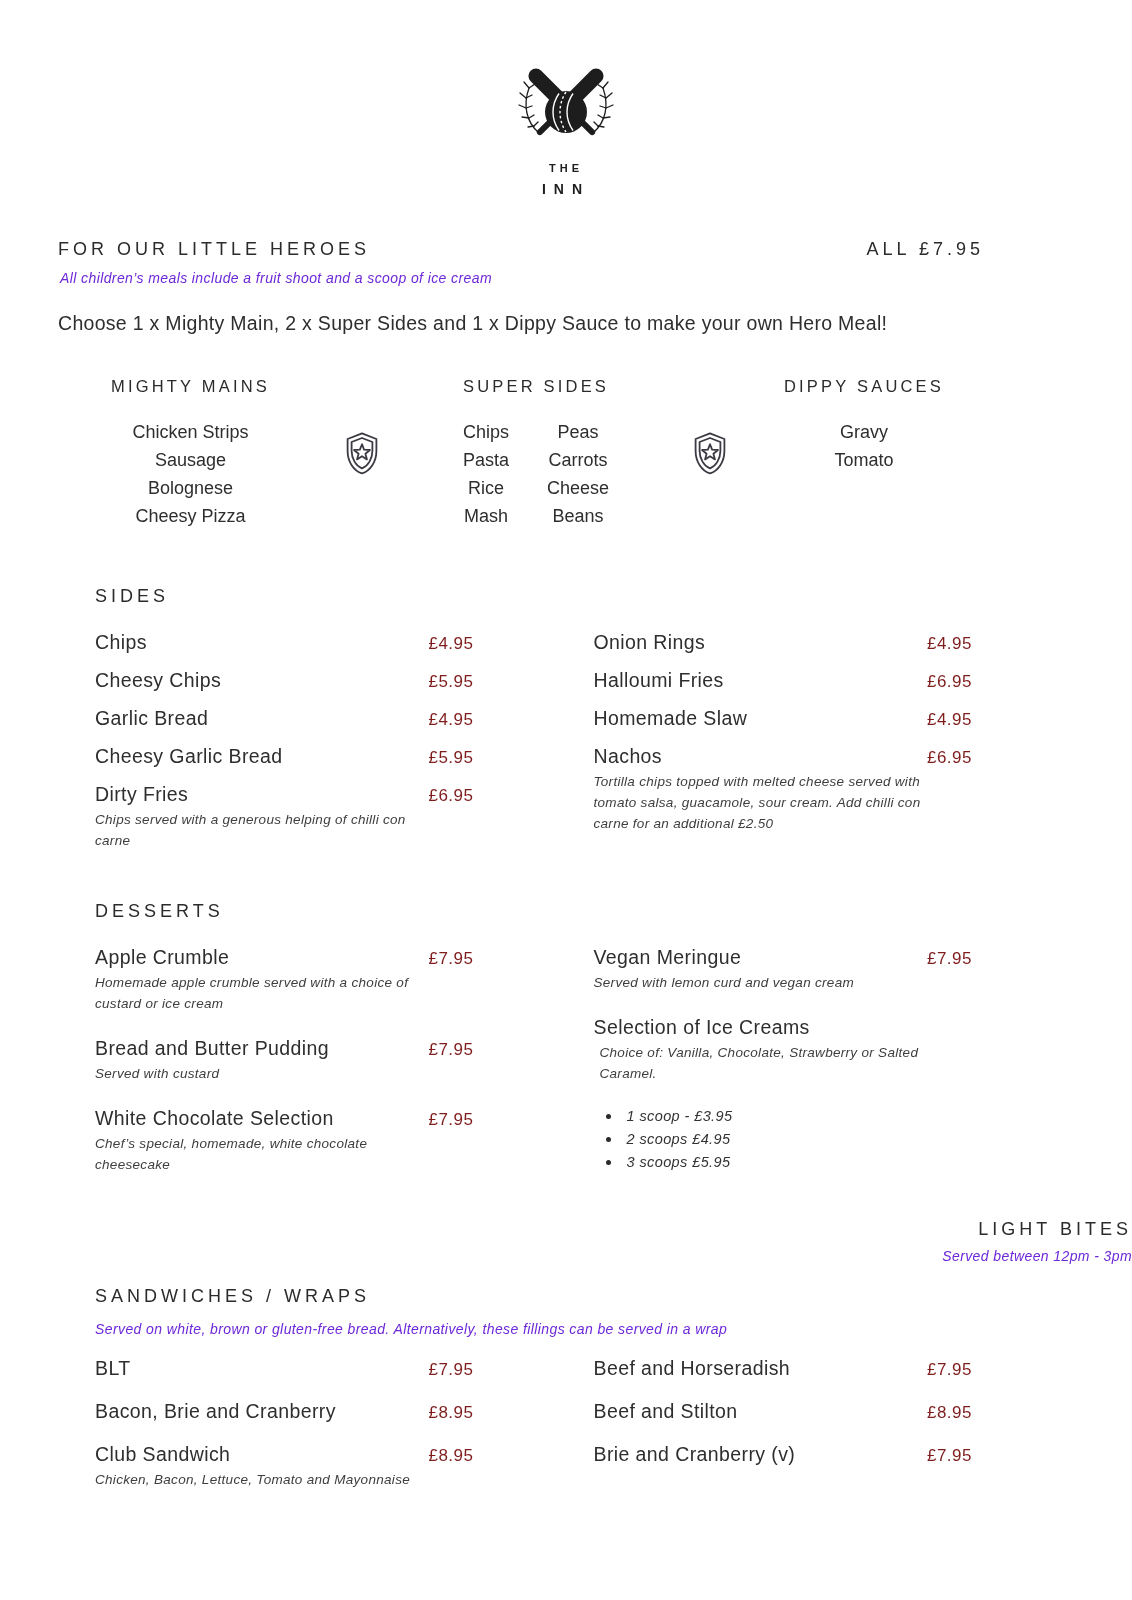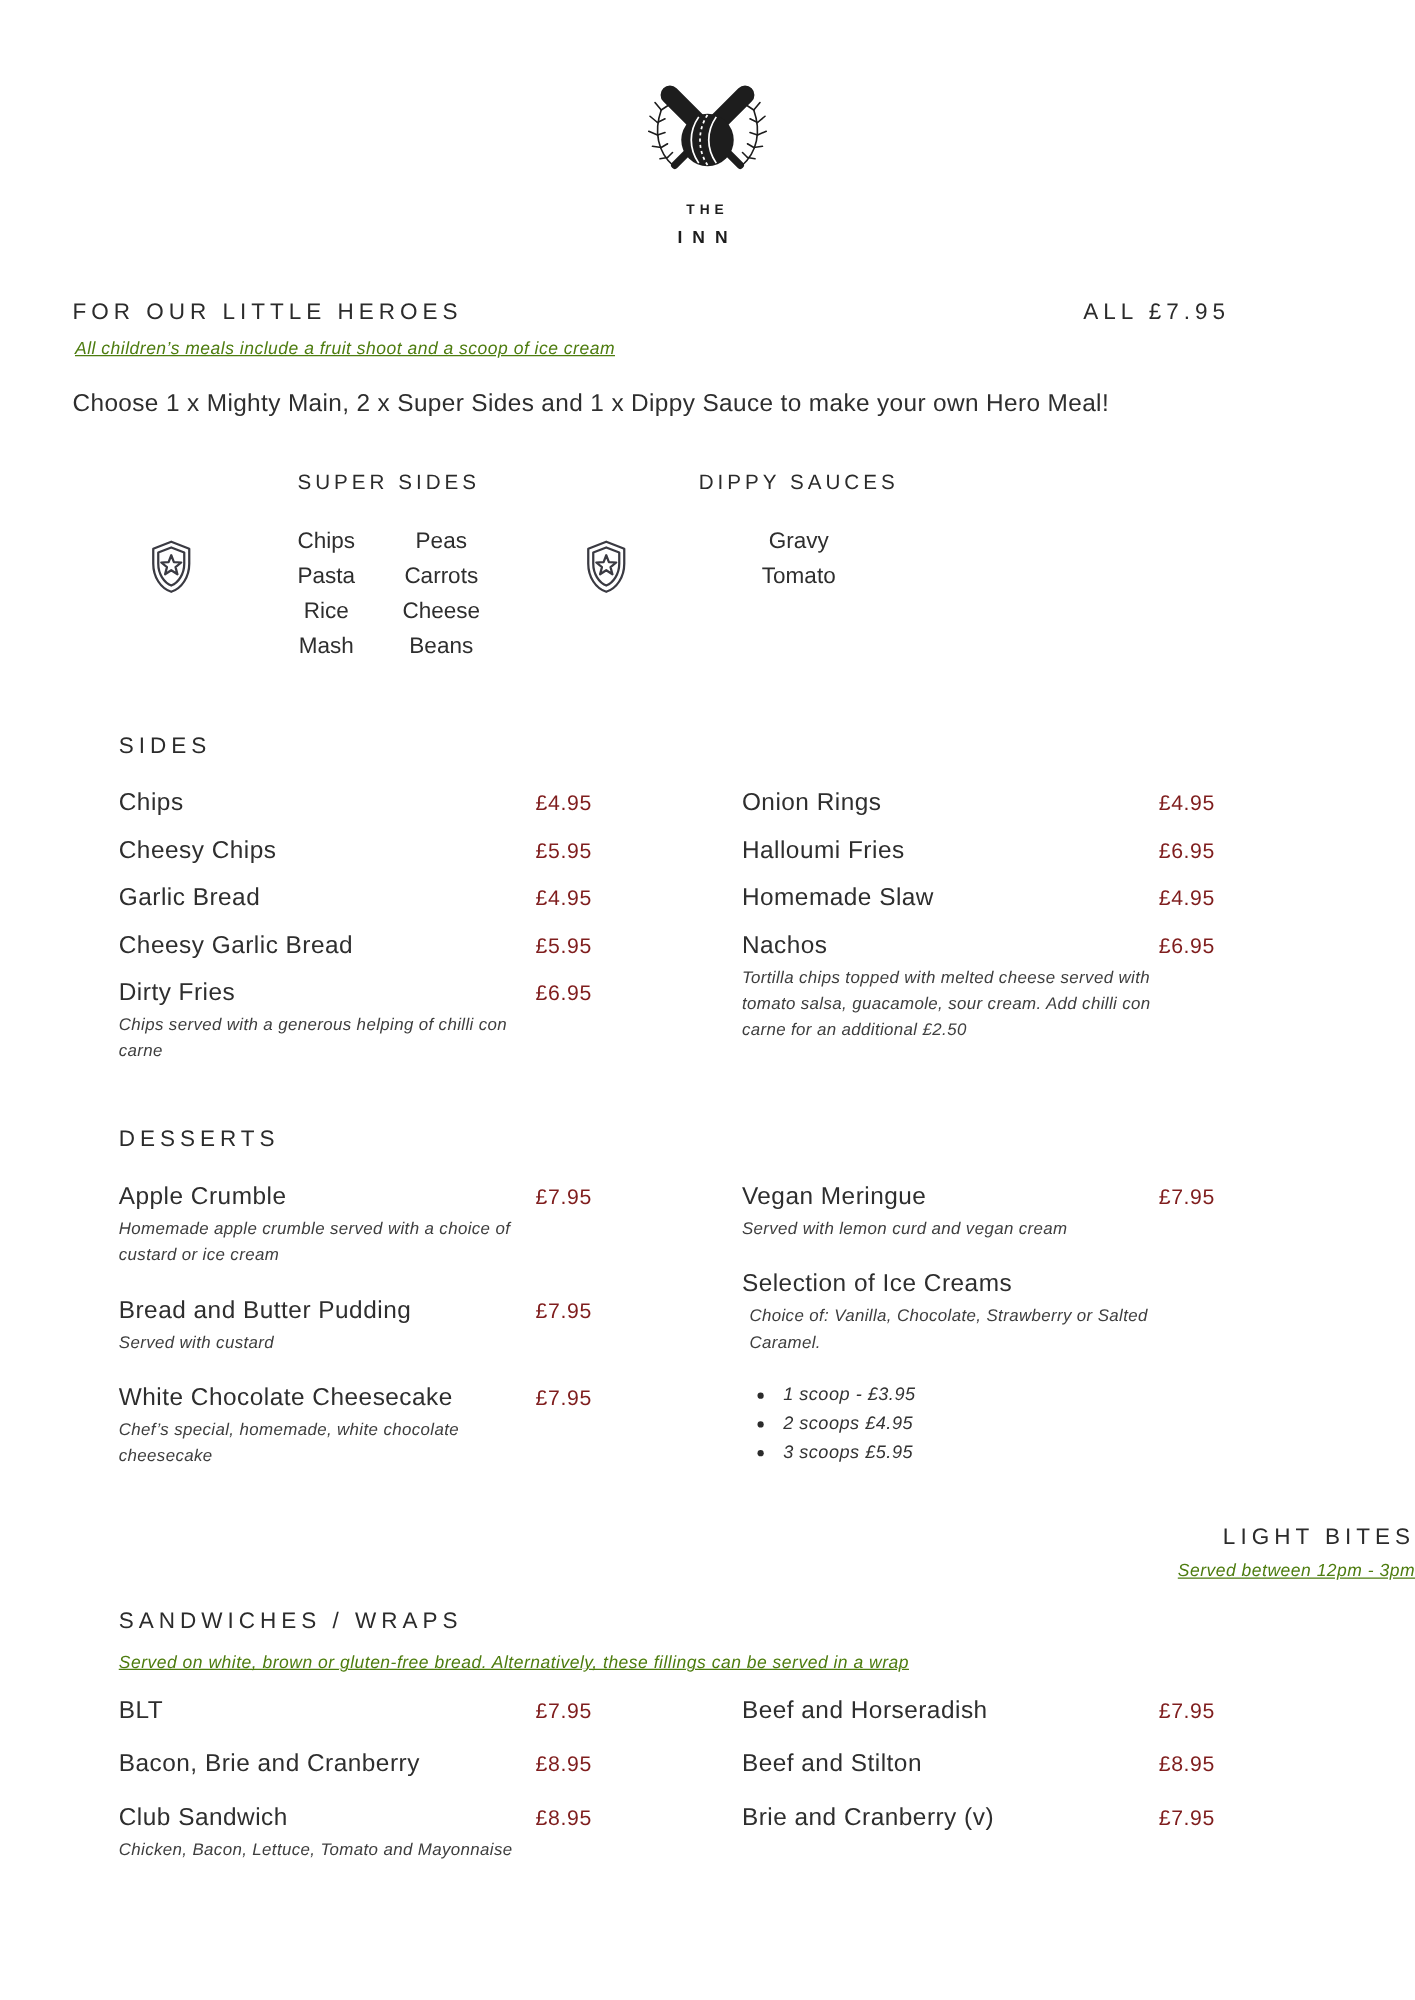--- a/index.html
+++ b/index.html
@@ -18,21 +18,21 @@
   .logo-emblem { display: block; margin: 0 auto; }
   .logo-the { font-size: 11px; font-weight: 700; letter-spacing: 4px; color: #1d1d1d; margin-top: 2px; }
   .logo-main { font-size: 27px; font-weight: 700; letter-spacing: 5px; color: #1d1d1d; margin-top: 3px; }
   .logo-inn { font-size: 14px; font-weight: 700; letter-spacing: 8px; color: #1d1d1d; margin-top: 7px; }
 
   
   .sec-title {
     font-size: 18px; letter-spacing: 4px; font-weight: 500; color: #2b2b2b;
   }
   .italic-note {
-    font-style: italic; font-size: 14px; color: #4d7c0f; letter-spacing: 0.4px; text-decoration: underline;
+    font-style: italic; font-size: 14px; color: #6d28d9; letter-spacing: 0.4px;
   }
 
   
   .kids { padding: 0 148px 0 58px; margin-top: 42px; }
   .kids-head { display: flex; justify-content: space-between; align-items: baseline; }
   .kids-note { margin-top: 10px; padding-left: 2px; }
   .kids-instruction { margin-top: 26px; font-size: 19.5px; color: #2e2e2e; letter-spacing: 0.3px; }
 
   .kids-cols { display: flex; margin-top: 42px; padding-left: 20px; }
   .kids-col { text-align: center; }
@@ -131,20 +131,27 @@
   <div class="kids">
     <div class="kids-head">
       <div class="sec-title">FOR OUR LITTLE HEROES</div>
       <div class="sec-title">ALL £7.95</div>
     </div>
     <div class="italic-note kids-note">All children’s meals include a fruit shoot and a scoop of ice cream</div>
     <div class="kids-instruction">Choose 1 x Mighty Main, 2 x Super Sides and 1 x Dippy Sauce to make your own Hero Meal!</div>
 
     <div class="kids-cols">
 
+      <div class="kids-col kids-col-mains">
+        <div class="kids-col-title">MIGHTY MAINS</div>
+        <div class="kids-item">Chicken Strips</div>
+        <div class="kids-item">Sausage</div>
+        <div class="kids-item">Bolognese</div>
+        <div class="kids-item">Cheesy Pizza</div>
+      </div>
 
       <div class="kids-shield">
         <svg width="48" height="48" viewBox="0 0 24 24" fill="none" stroke="#3a3a42" stroke-width="0.9" stroke-linejoin="round">
           <path d="M12 2.2 L4.8 5 V11 C4.8 16.3 7.8 20.9 12 22.2 C16.2 20.9 19.2 16.3 19.2 11 V5 Z"></path>
           <path d="M12 4.5 L6.8 6.5 V11 C6.8 15 9.1 18.6 12 19.7 C14.9 18.6 17.2 15 17.2 11 V6.5 Z"></path>
           <polygon points="12,7.6 13.06,10.34 15.99,10.5 13.71,12.36 14.47,15.2 12,13.6 9.53,15.2 10.29,12.36 8.01,10.5 10.94,10.34"></polygon>
         </svg>
       </div>
 
       <div class="kids-col kids-col-sides">
@@ -260,21 +267,21 @@
         </div>
         <div class="menu-item dessert-item">
           <div class="item-row">
               <span class="item-name">Bread and Butter Pudding</span>
               <span class="item-price">£7.95</span>
             </div>
           <div class="item-desc">Served with custard</div>
         </div>
         <div class="menu-item dessert-item">
           <div class="item-row">
-              <span class="item-name">White Chocolate Cheesecake</span>
+              <span class="item-name">White Chocolate Selection</span>
               <span class="item-price">£7.95</span>
             </div>
           <div class="item-desc">Chef’s special, homemade, white chocolate cheesecake</div>
         </div>
       </div>
       <div>
         <div class="menu-item dessert-item">
           <div class="item-row">
               <span class="item-name">Vegan Meringue</span>
               <span class="item-price">£7.95</span>

